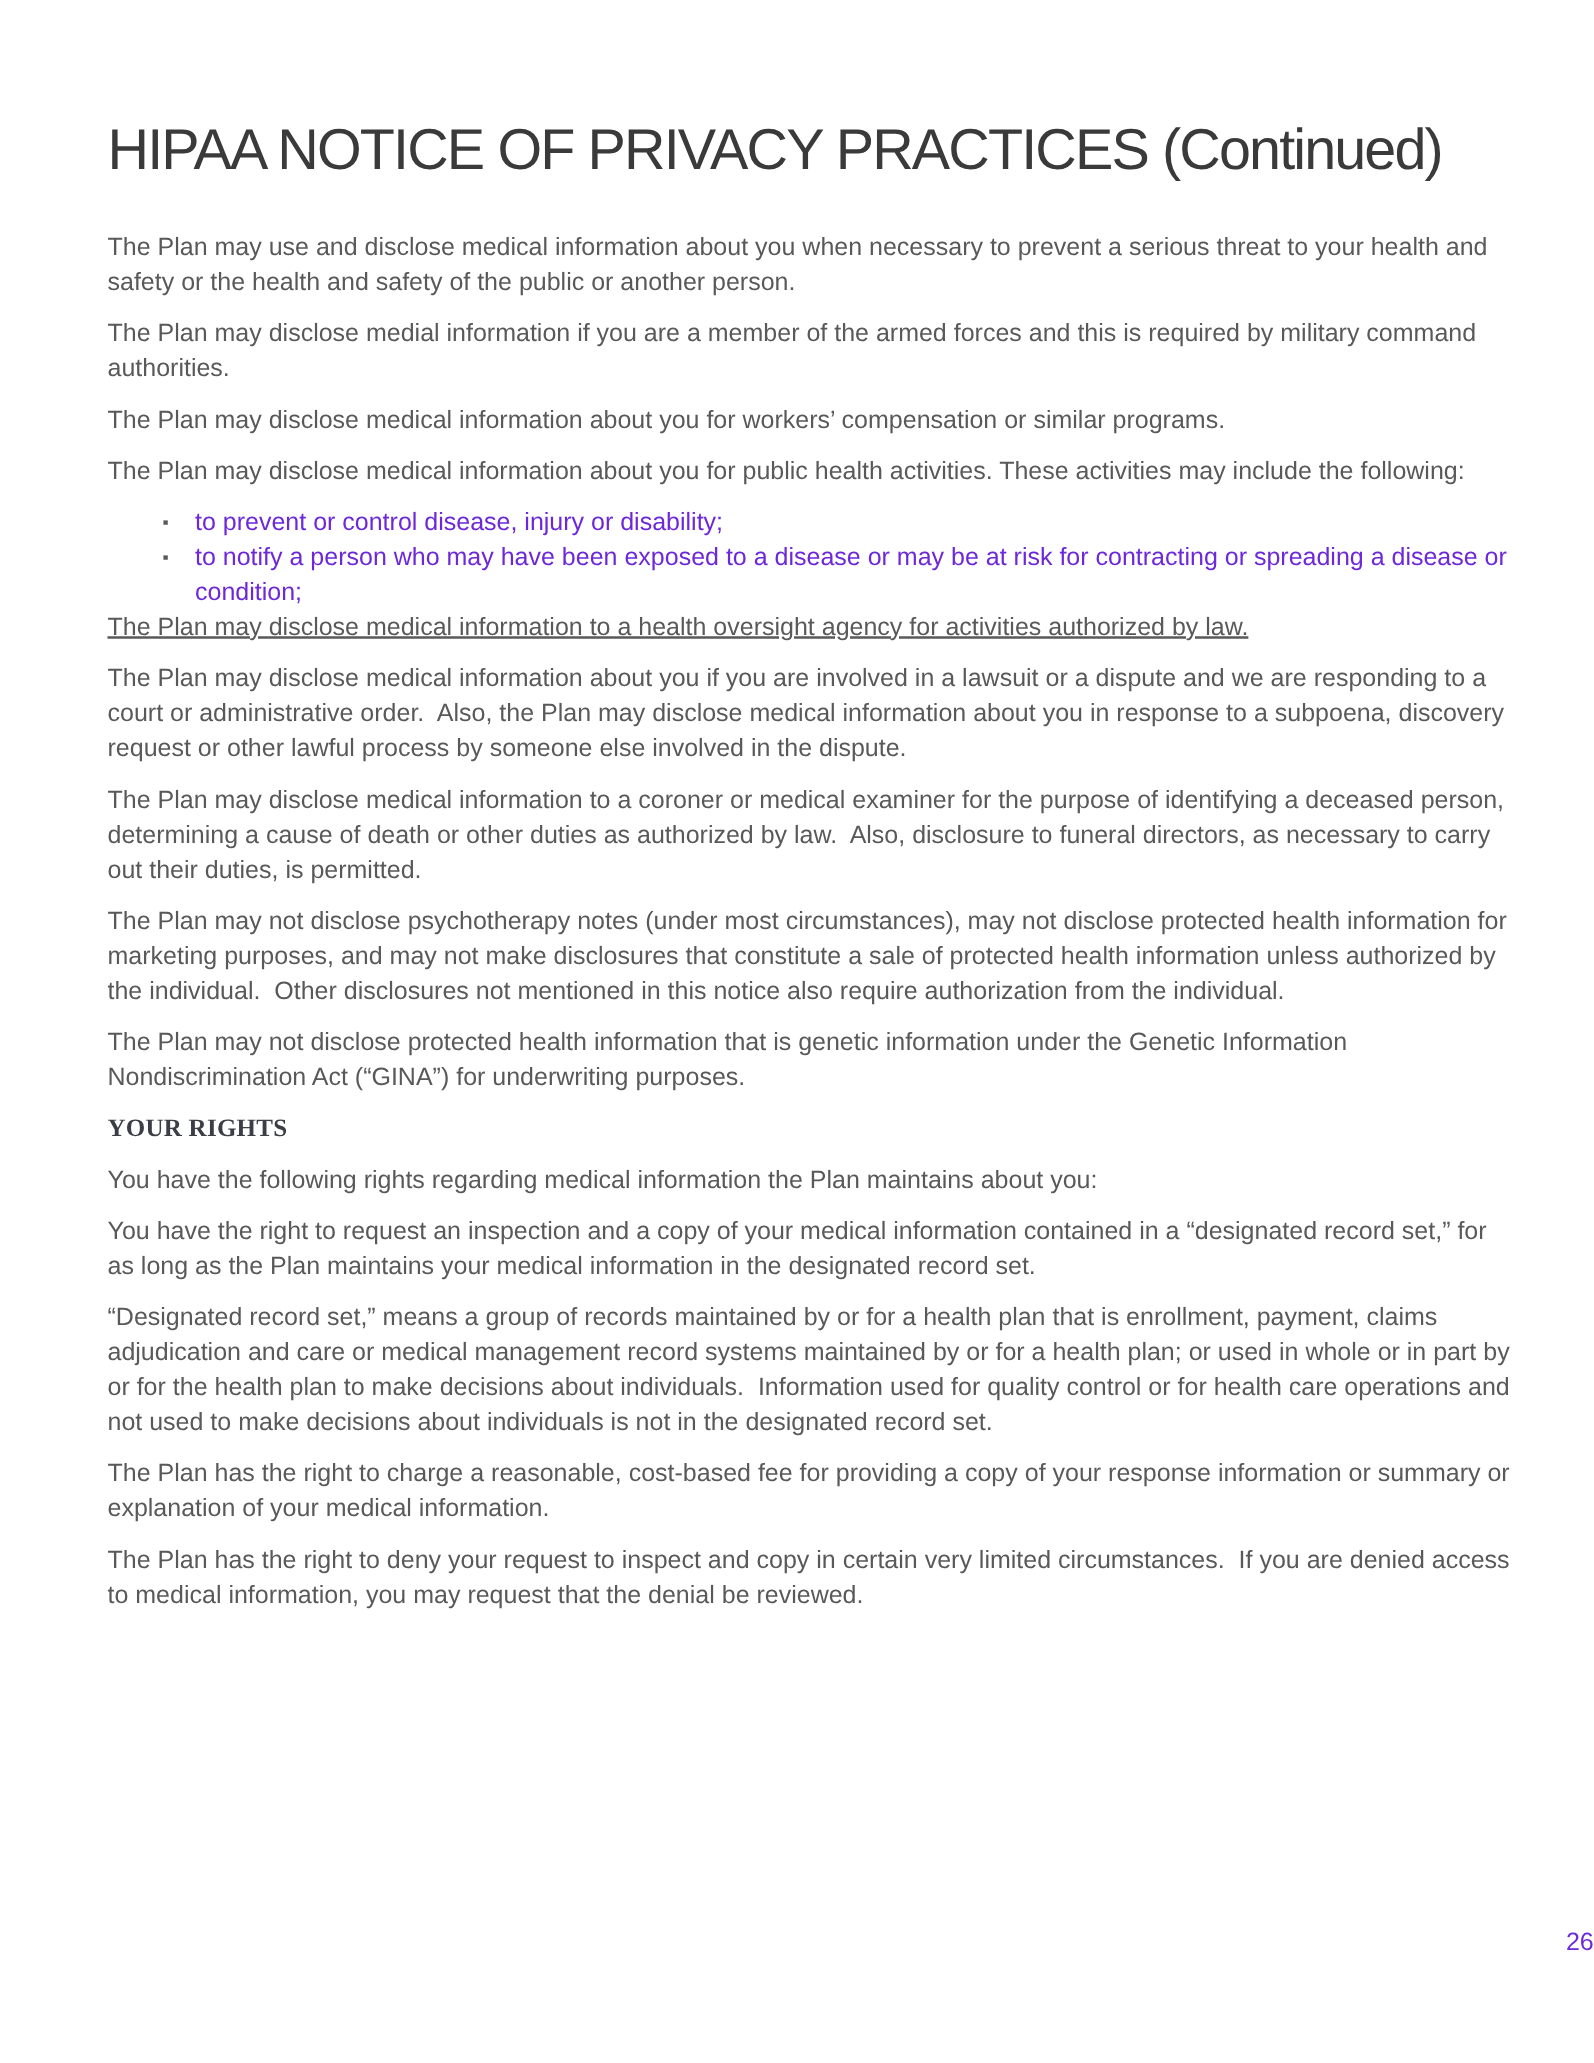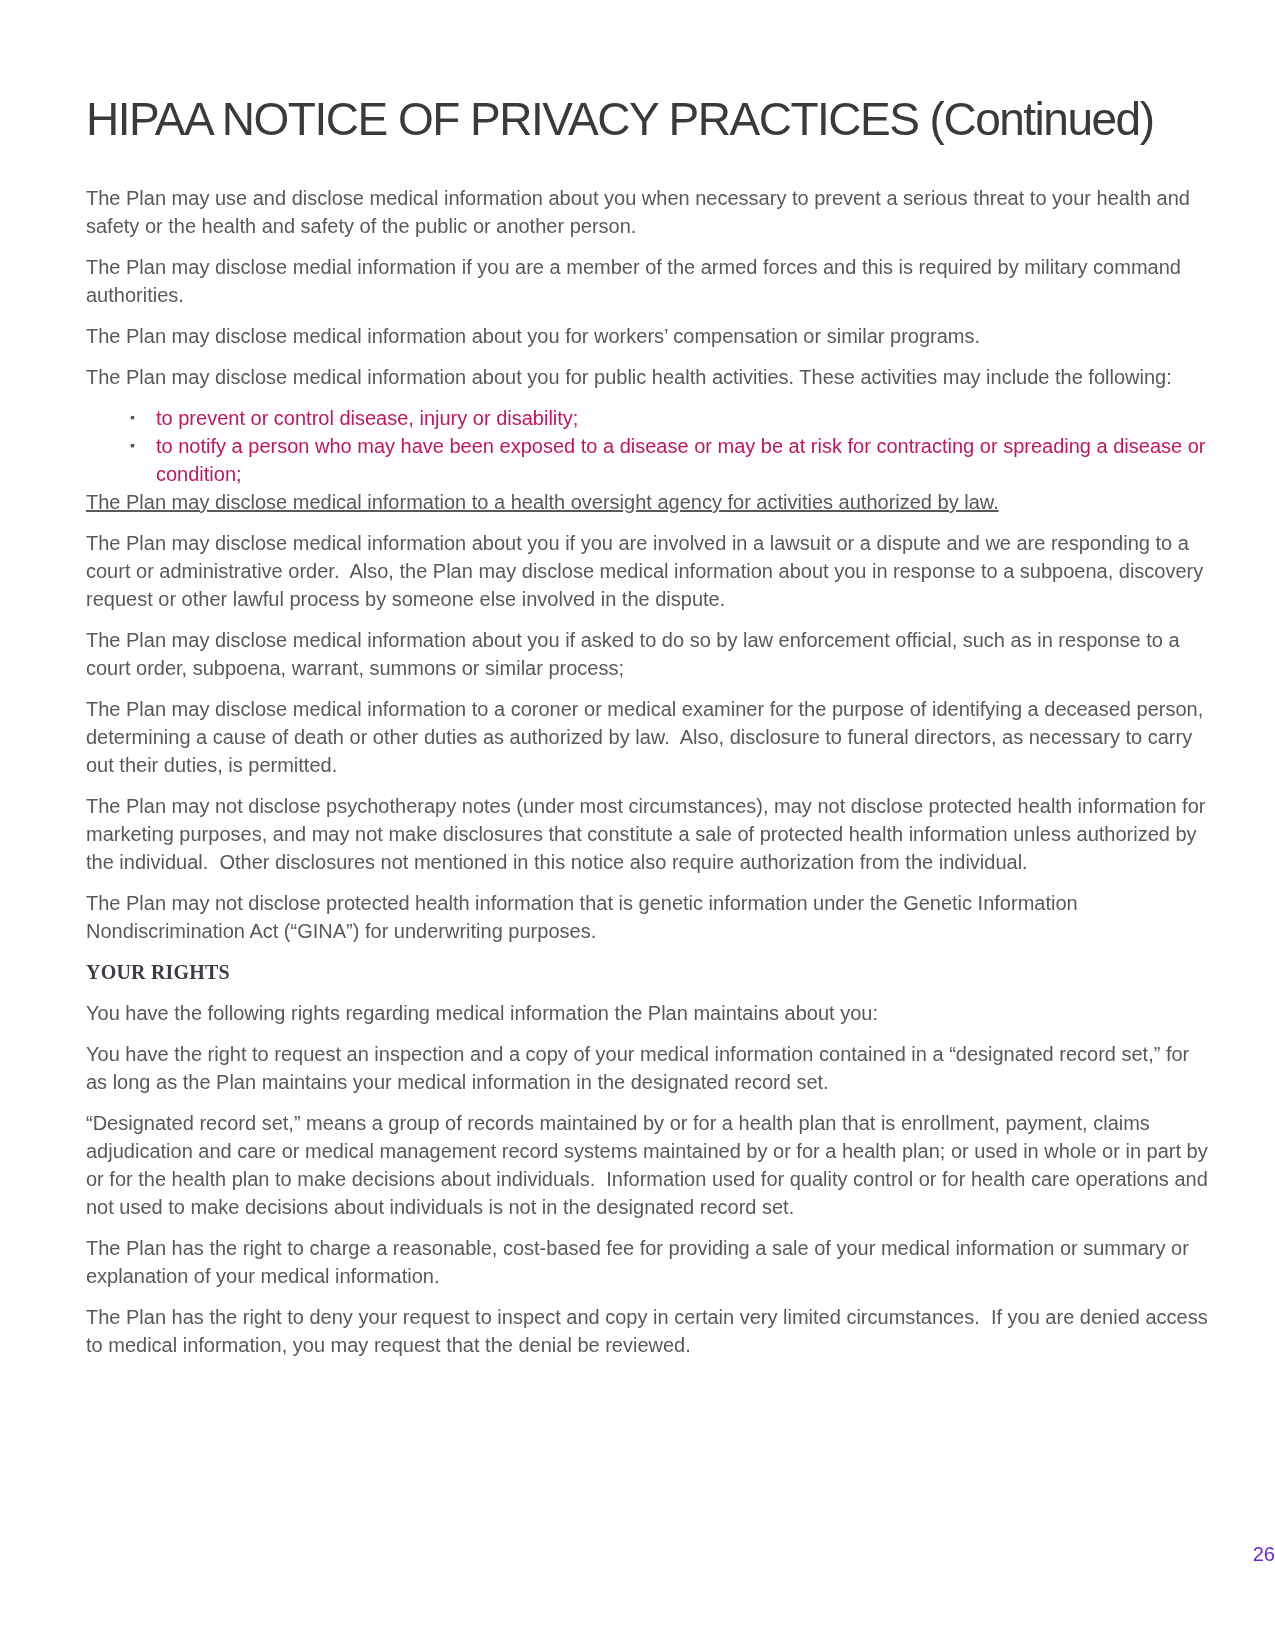--- a/index.html
+++ b/index.html
@@ -53,21 +53,21 @@
     font-family: Liberation Serif, serif;
   }
   ul.bullets {
     list-style: none;
     margin: 0;
     padding: 0;
   }
   ul.bullets li {
     font-size: 20px;
     line-height: 28px;
-    color: #be185d;
+    color: #6d28d9;
     padding-left: 70px;
     position: relative;
     white-space: pre-wrap;
   }
   ul.bullets li::before {
     content: "\25AA";
     position: absolute;
     left: 44px;
     top: -1px;
     font-size: 14px;
@@ -95,26 +95,25 @@
       <p class="paragraph">The Plan may use and disclose medical information about you when necessary to prevent a serious threat to your health and safety or the health and safety of the public or another person.</p>
       <p class="paragraph">The Plan may disclose medial information if you are a member of the armed forces and this is required by military command authorities.</p>
       <p class="paragraph">The Plan may disclose medical information about you for workers’ compensation or similar programs.</p>
       <p class="paragraph">The Plan may disclose medical information about you for public health activities. These activities may include the following:</p>
       <ul class="bullets">
         <li>to prevent or control disease, injury or disability;</li>
         <li>to notify a person who may have been exposed to a disease or may be at risk for contracting or spreading a disease or condition;</li>
       </ul>
       <p class="paragraph-tight">The Plan may disclose medical information to a health oversight agency for activities authorized by law.</p>
       <p class="paragraph">The Plan may disclose medical information about you if you are involved in a lawsuit or a dispute and we are responding to a court or administrative order.  Also, the Plan may disclose medical information about you in response to a subpoena, discovery request or other lawful process by someone else involved in the dispute.</p>
-      <p class="paragraph">The Plan may disclose medical information about you if asked to do so by law enforcement official, such as in response to a court order, subpoena, warrant, summons or similar process;</p>
       <p class="paragraph">The Plan may disclose medical information to a coroner or medical examiner for the purpose of identifying a deceased person, determining a cause of death or other duties as authorized by law.  Also, disclosure to funeral directors, as necessary to carry out their duties, is permitted.</p>
       <p class="paragraph">The Plan may not disclose psychotherapy notes (under most circumstances), may not disclose protected health information for marketing purposes, and may not make disclosures that constitute a sale of protected health information unless authorized by the individual.  Other disclosures not mentioned in this notice also require authorization from the individual.</p>
       <p class="paragraph">The Plan may not disclose protected health information that is genetic information under the Genetic Information Nondiscrimination Act (“GINA”) for underwriting purposes.</p>
       <h2 class="heading">YOUR RIGHTS</h2>
       <p class="paragraph">You have the following rights regarding medical information the Plan maintains about you:</p>
       <p class="paragraph">You have the right to request an inspection and a copy of your medical information contained in a “designated record set,” for as long as the Plan maintains your medical information in the designated record set.</p>
       <p class="paragraph">“Designated record set,” means a group of records maintained by or for a health plan that is enrollment, payment, claims adjudication and care or medical management record systems maintained by or for a health plan; or used in whole or in part by or for the health plan to make decisions about individuals.  Information used for quality control or for health care operations and not used to make decisions about individuals is not in the designated record set.</p>
-      <p class="paragraph">The Plan has the right to charge a reasonable, cost-based fee for providing a sale of your medical information or summary or explanation of your medical information.</p>
+      <p class="paragraph">The Plan has the right to charge a reasonable, cost-based fee for providing a copy of your response information or summary or explanation of your medical information.</p>
       <p class="paragraph">The Plan has the right to deny your request to inspect and copy in certain very limited circumstances.  If you are denied access to medical information, you may request that the denial be reviewed.</p>
     </main>
 
   <div class="page-number">26</div>
 </div>
 
 </body></html>

